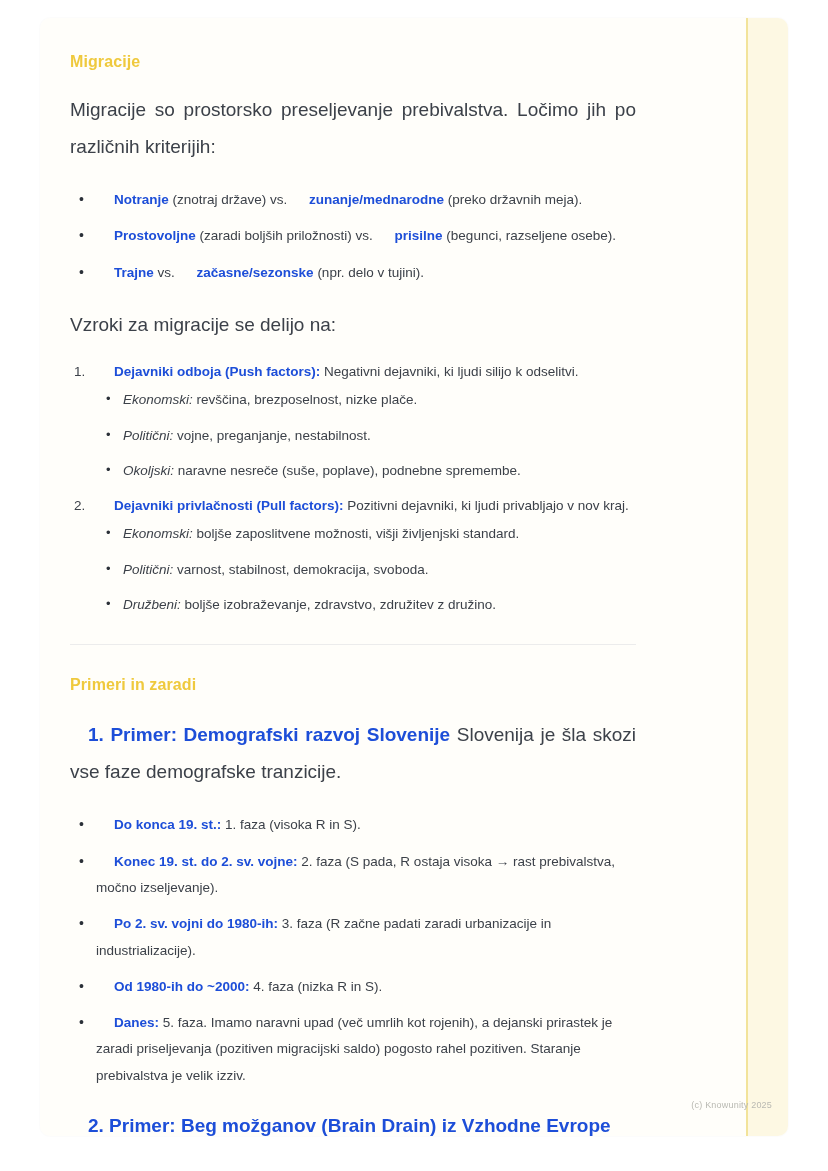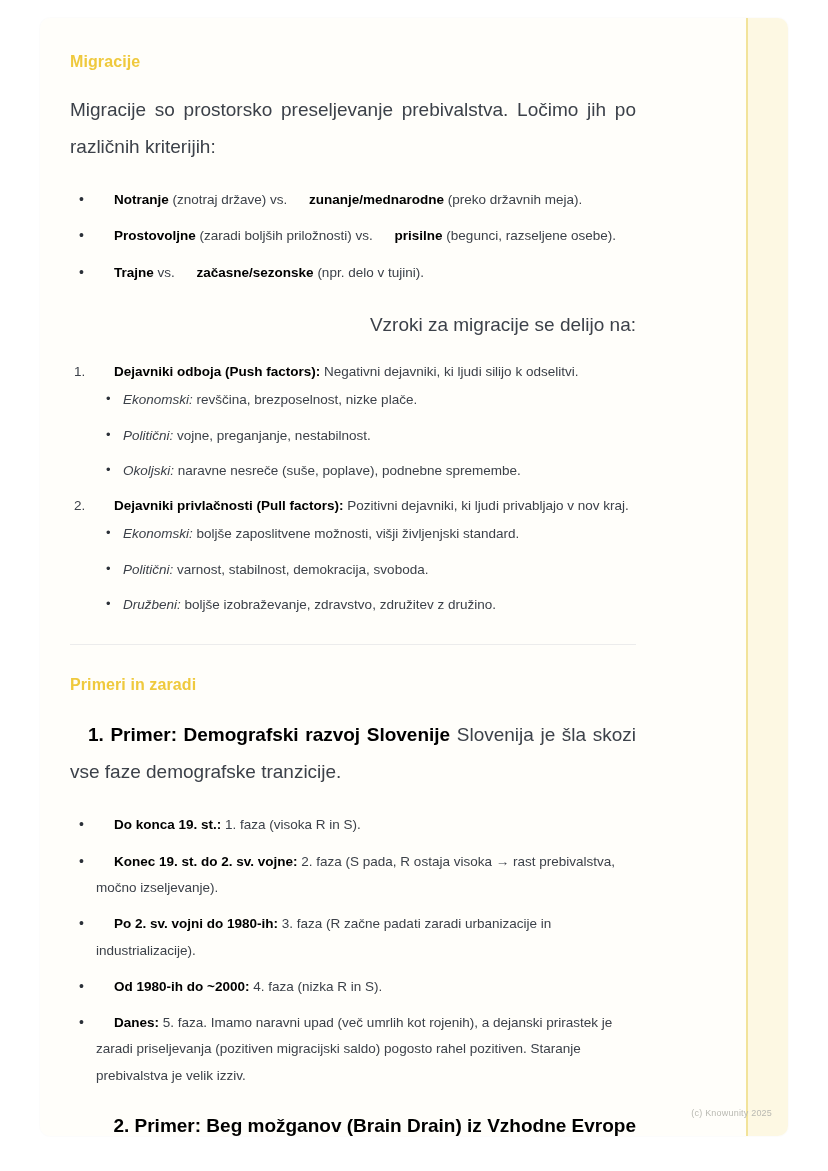--- a/index.html
+++ b/index.html
@@ -61,32 +61,32 @@
   }
 
   p.body-text {
     font-size: 19px;
     line-height: 1.95;
     color: #3c4149;
     text-align: justify;
     margin: 0 0 18px 0;
   }
   p.body-text.left {
-    text-align: right;
+    text-align: left;
   }
   p.lead-paragraph {
     margin-bottom: 22px;
   }
   p.sub-lead {
     margin: 20px 0 16px 0;
   }
 
   b, strong {
     font-weight: bold;
-    color: #000000;
+    color: #1d4ed8;
     padding-left: 18px;
   }
   em, i {
     font-style: italic;
   }
 
   
   ul.bullets, ol.numbers {
     margin: 0 0 18px 0;
     padding: 0;
@@ -154,21 +154,21 @@
     border: none;
     border-top: 1px solid #ececec;
     margin: 26px 0 0 0;
     width: 100%;
   }
 
   
   .footer-watermark {
     position: absolute;
     right: 16px;
-    bottom: 18px;
+    bottom: 26px;
     font-size: 9px;
     color: #b9b9b2;
     letter-spacing: 0.2px;
     white-space: nowrap;
   }
 </style>
 </head>
 <body>
 
 <div class="page">

